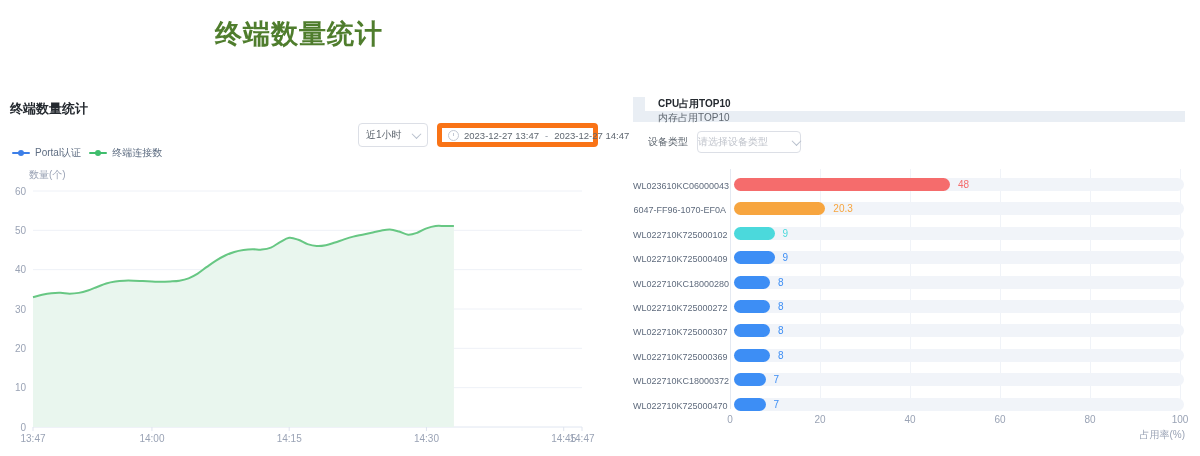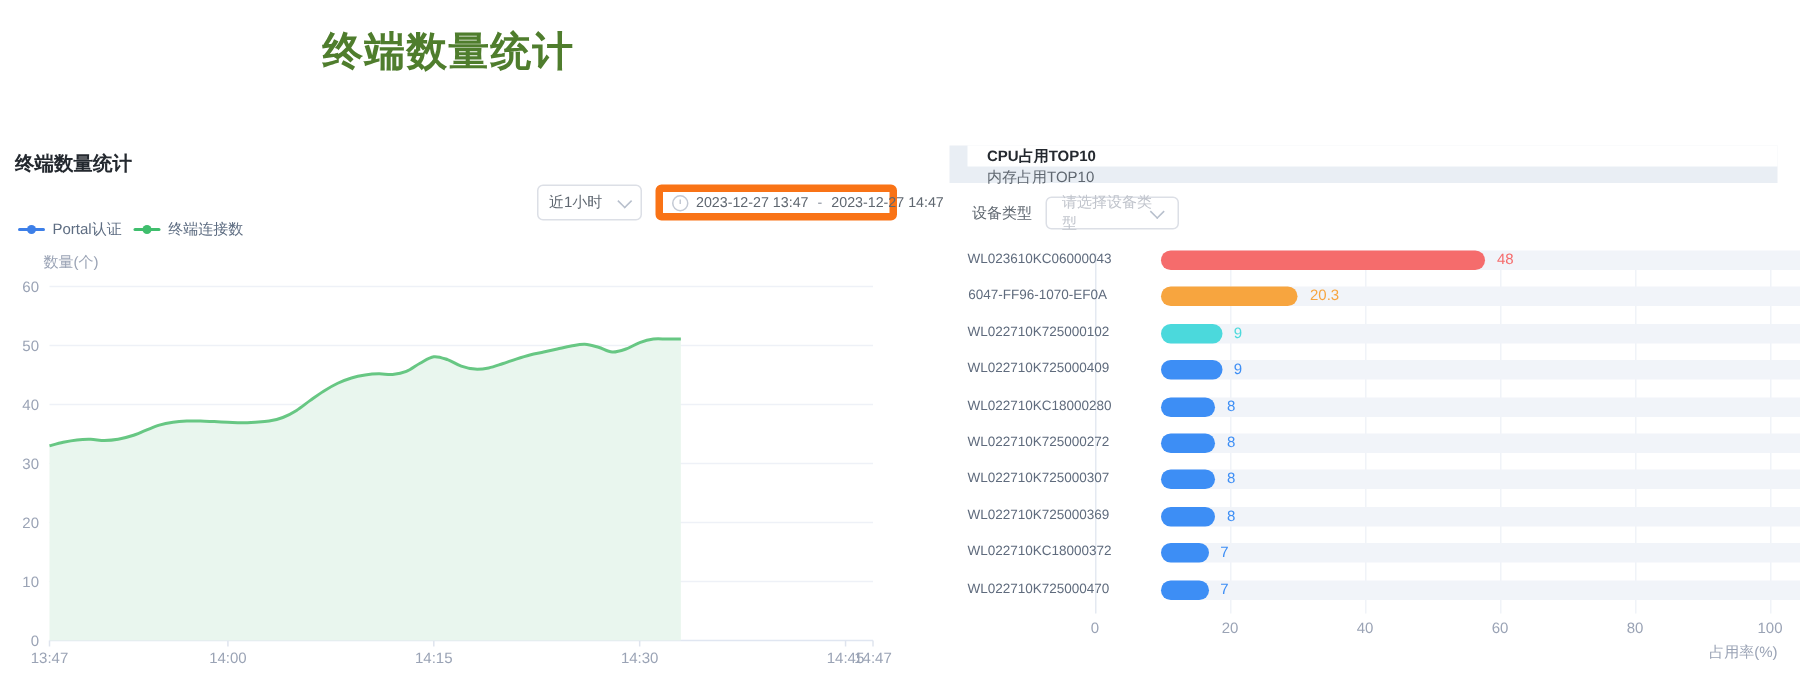--- a/index.html
+++ b/index.html
@@ -31,27 +31,27 @@
                     left:6px;top:-2px;background:inherit;}
   #line-svg{position:absolute;left:0;top:162px;}
   .tick{font-size:10px;fill:#9aa3b5;font-family:"Liberation Sans","DejaVu Sans",sans-serif;}
   
   .tabs{position:absolute;left:0;top:97px;width:552px;height:25px;background:#e9eef4;
         display:flex;align-items:stretch;padding-left:12px;box-sizing:border-box;flex-direction:column;}
   .tab{display:flex;align-items:center;padding:0 13px;font-size:10px;color:#5f6770;cursor:pointer;}
   .tab.active{background:#ffffff;color:#24292f;font-weight:700;}
   .filter-row{position:absolute;left:0;top:131px;height:22px;display:flex;align-items:center;}
   .filter-label{margin-left:15px;font-size:10px;color:#5f6770;}
-  .device-select{position:static;width:89px;height:22px;padding:0 10px;margin-left:9px;}
+  .device-select{position:static;width:104px;height:22px;padding:0 0;margin-left:9px;}
   .device-select .ph{flex:1;color:#c0c4cc;}
   
   #bar-chart{position:absolute;left:0;top:167px;width:552px;height:289px;}
   .vgrid{position:absolute;top:2px;height:240px;width:1px;background:#f0f3f8;}
   .vgrid.zero{background:#e4e9f1;}
-  .bar-row{position:absolute;left:12px;width:552px;height:24px;display:flex;align-items:flex-start;gap:28px;}
+  .bar-row{position:absolute;left:0;width:552px;height:24px;display:flex;align-items:flex-end;}
   .bar-label{width:93px;text-align:right;font-size:9px;color:#5f6b7d;flex:none;
              padding-right:4px;white-space:nowrap;}
   .bar-track{position:relative;margin-left:4px;width:450px;height:13px;background:#f1f4f9;
              border-radius:7px;flex:none;}
   .bar-fill{position:absolute;left:0;top:0;height:13px;border-radius:7px;}
   .bar-value{position:absolute;top:0;line-height:13px;font-size:10px;}
   .xtick{position:absolute;top:247px;width:40px;margin-left:-20px;text-align:center;
          font-size:10px;color:#9aa3b5;}
   .xaxis-title{position:absolute;top:261px;right:0;font-size:10px;color:#9aa3b5;}
 </style>

